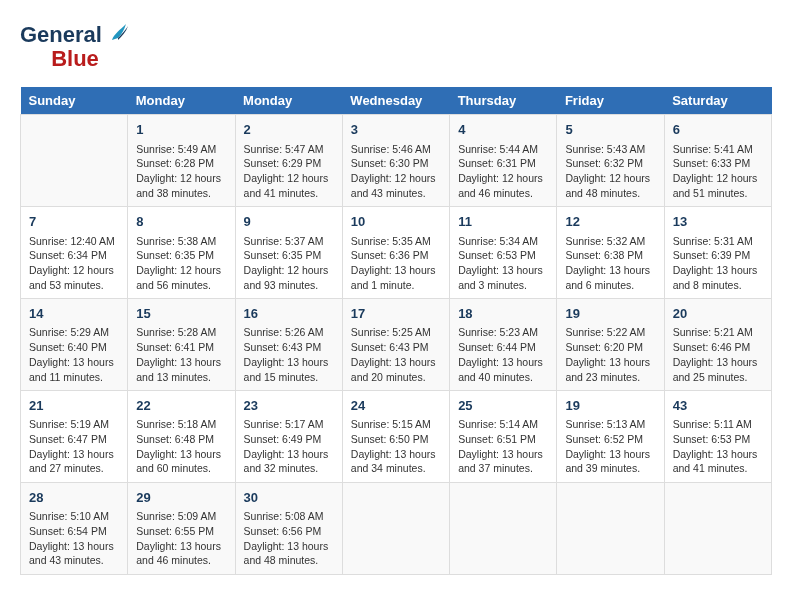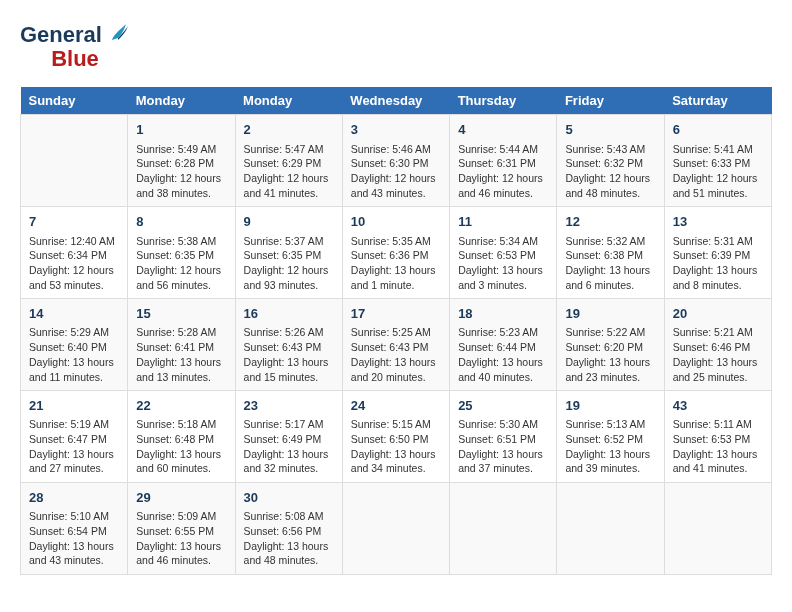--- a/index.html
+++ b/index.html
@@ -292,21 +292,21 @@
         </td>
         <td>
           <div class="day-number">24</div>
           <div class="day-info">Sunrise: 5:15 AM</div>
           <div class="day-info">Sunset: 6:50 PM</div>
           <div class="day-info">Daylight: 13 hours</div>
           <div class="day-info">and 34 minutes.</div>
         </td>
         <td>
           <div class="day-number">25</div>
-          <div class="day-info">Sunrise: 5:30 AM</div>
+          <div class="day-info">Sunrise: 5:14 AM</div>
           <div class="day-info">Sunset: 6:51 PM</div>
           <div class="day-info">Daylight: 13 hours</div>
           <div class="day-info">and 37 minutes.</div>
         </td>
         <td>
           <div class="day-number">19</div>
           <div class="day-info">Sunrise: 5:13 AM</div>
           <div class="day-info">Sunset: 6:52 PM</div>
           <div class="day-info">Daylight: 13 hours</div>
           <div class="day-info">and 39 minutes.</div>

